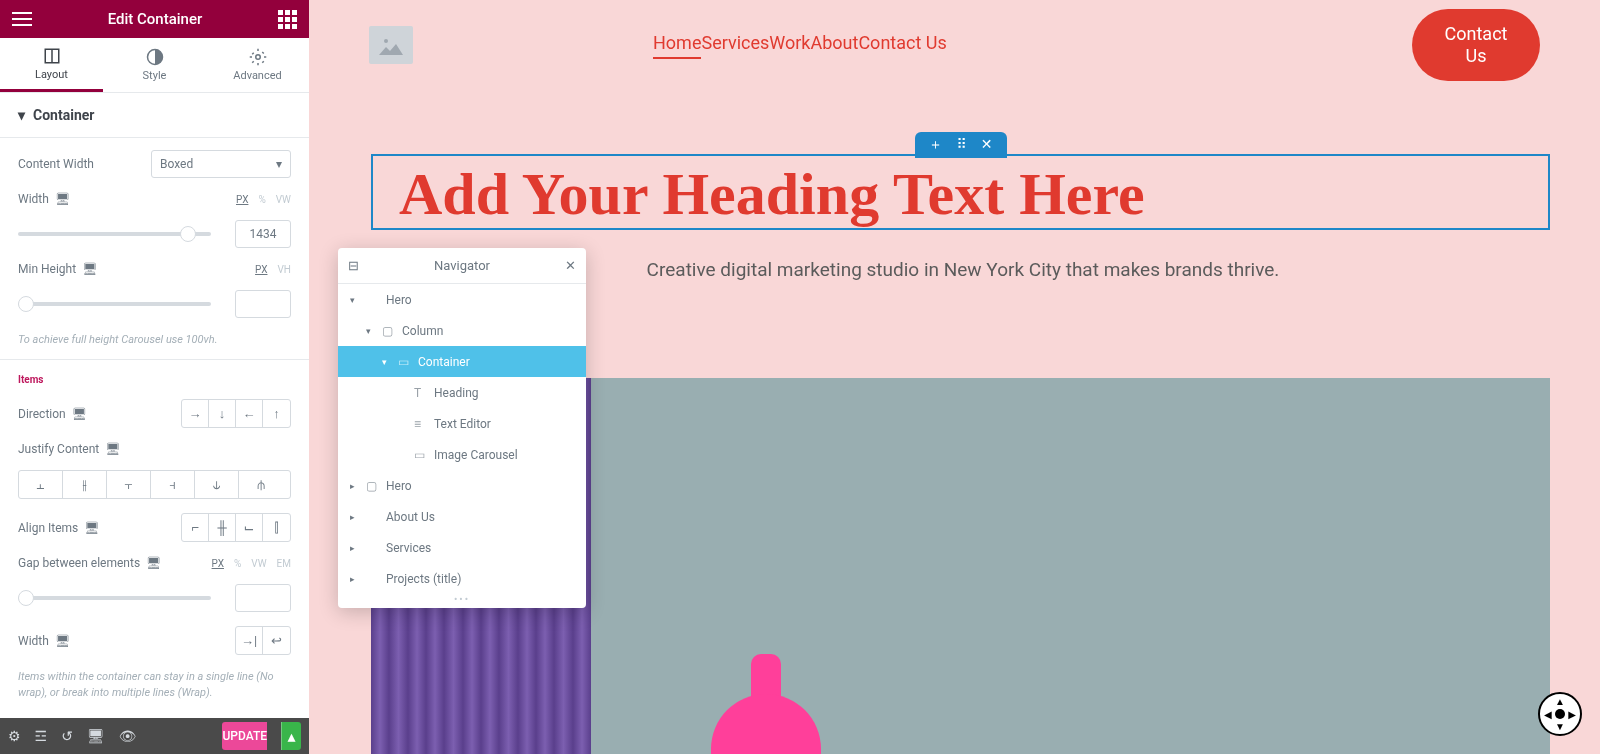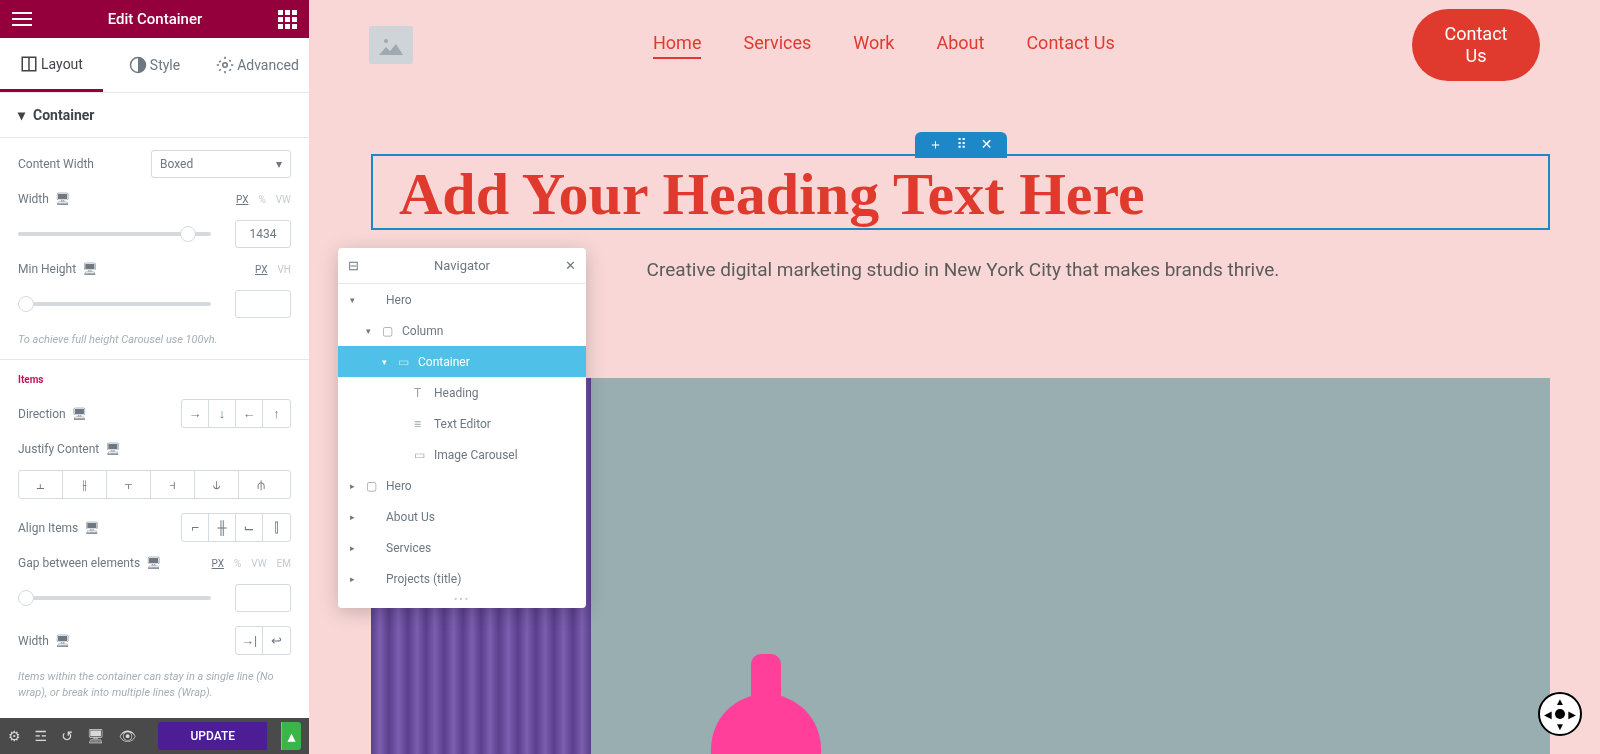--- a/index.html
+++ b/index.html
@@ -5,21 +5,21 @@
 *{box-sizing:border-box;margin:0;padding:0;font-family:Roboto,Arial,sans-serif}
 body{width:1600px;height:754px;overflow:hidden;position:relative;background:#fff}
 .sidebar{position:absolute;left:0;top:0;width:309px;height:754px;background:#fff;display:flex;flex-direction:column}
 .sidebar-header{height:38px;background:#93003c;color:#fff;display:flex;align-items:center;justify-content:space-between;padding:0 12px}
 .burger{width:20px;height:14px;display:flex;flex-direction:column;justify-content:space-between;cursor:pointer}
 .burger span{height:2px;background:#fff}
 .header-title{font-size:15px;font-weight:500}
 .apps-icon{display:grid;grid-template-columns:repeat(3,5px);grid-template-rows:repeat(3,5px);gap:2px;cursor:pointer}
 .apps-icon span{background:#fff}
 .tabs{display:flex;height:55px;border-bottom:1px solid #e6e9ec}
-.tab{flex:1;display:flex;flex-direction:row;align-items:center;justify-content:center;gap:3px;font-size:14px;color:#6d7882;cursor:pointer;background:#fff}
+.tab{flex:1;display:flex;flex-direction:column;align-items:center;justify-content:center;gap:3px;font-size:11px;color:#6d7882;cursor:pointer;background:#fff}
 .tab.active{border-bottom:3px solid #93003c;color:#3f444b}
 .tab svg{width:18px;height:18px}
 .section-title{display:flex;align-items:center;gap:8px;padding:14px 18px;font-size:14px;font-weight:700;color:#3f444b;border-bottom:1px solid #e6e9ec;cursor:pointer}
 .controls{padding:12px 18px 0;overflow:auto;flex:1}
 .ctrl-row{display:flex;align-items:center;justify-content:space-between;margin-bottom:14px;font-size:12px;color:#6d7882}
 .ctrl-label{display:flex;align-items:center;gap:6px}
 .select{width:140px;height:28px;border:1px solid #d5dadf;border-radius:3px;padding:0 8px;font-size:12px;color:#6d7882;background:#fff;display:flex;align-items:center;justify-content:space-between}
 .units{display:flex;gap:10px;font-size:10px;color:#c2cbd2}
 .units .active{color:#6d7882;text-decoration:underline}
 .slider-row{display:flex;align-items:center;gap:24px;margin-bottom:14px}
@@ -28,26 +28,26 @@
 .num-input{width:56px;height:28px;border:1px solid #d5dadf;border-radius:3px;text-align:center;font-size:12px;color:#6d7882}
 .hint{font-size:11px;font-style:italic;color:#a4afb7;margin-bottom:12px;line-height:1.4}
 .section-sep{height:1px;background:#e6e9ec;margin:4px -18px 14px}
 .subhead{font-size:10px;font-weight:700;color:#be185d;margin-bottom:14px}
 .btn-group{display:flex;border:1px solid #d5dadf;border-radius:3px;overflow:hidden}
 .btn-group .bg-btn{width:27px;height:27px;display:flex;align-items:center;justify-content:center;border-right:1px solid #d5dadf;cursor:pointer;font-size:13px;color:#6d7882}
 .btn-group .bg-btn:last-child{border-right:none}
 .btn-group.wide .bg-btn{width:44px}
 .footer{height:36px;background:#4a4a4a;display:flex;align-items:center;padding:0 8px;gap:14px}
 .footer-icon{color:#d5dadf;cursor:pointer;font-size:14px}
-.update-btn{margin-left:auto;height:28px;background:#4c1d95;color:#fff;border:none;border-radius:3px 0 0 3px;padding:0 32px;font-size:12px;font-weight:500;cursor:pointer}
+.update-btn{margin-left:auto;height:28px;background:#ec4899;color:#fff;border:none;border-radius:3px 0 0 3px;padding:0 0;font-size:12px;font-weight:500;cursor:pointer}
 .update-caret{height:28px;width:20px;background:#39b54a;border-left:1px solid rgba(255,255,255,.3);color:#fff;display:flex;align-items:center;justify-content:center;border-radius:0 3px 3px 0;cursor:pointer}
 .canvas{position:absolute;left:309px;top:0;right:0;bottom:0;background:#f9d7d7;overflow:hidden}
 .site-header{height:90px;display:flex;align-items:center;padding:0 60px;gap:40px}
 .logo-ph{width:44px;height:38px;background:#cfd4d9;display:flex;align-items:center;justify-content:center;border-radius:2px}
-.nav{display:flex;gap:42px;margin-left:200px}
+.nav{display:flex;margin-left:200px}
 .nav a{color:#e03a2f;text-decoration:none;font-size:18px;padding-bottom:4px}
 .nav a.active{border-bottom:2px solid #e03a2f}
 .cta{margin-left:auto;background:#e03a2f;color:#fff;border:none;border-radius:40px;padding:14px 28px;font-size:18px;line-height:1.2;cursor:pointer;text-align:center;width:128px}
 .selected-box{position:absolute;left:62px;top:154px;right:50px;height:76px;border:2px solid #1e87c8}
 .edit-handle{position:absolute;top:-24px;left:50%;transform:translateX(-50%);background:#1e87c8;border-radius:6px 6px 0 0;display:flex;gap:14px;padding:4px 14px;color:#fff;font-size:14px}
 .heading-text{font-family:Georgia,'Times New Roman',serif;font-size:60px;font-weight:700;color:#e03a2f;padding:0 26px;line-height:76px;white-space:nowrap}
 .subtext{position:absolute;top:258px;left:17px;right:0;text-align:center;color:#5b5b5b;font-size:19px}
 .image-area{position:absolute;left:62px;right:50px;top:378px;bottom:0;background:#99aeb1;overflow:hidden}
 .curtain{position:absolute;left:0;top:0;width:220px;height:100%;display:flex}
 .curtain span{flex:1;background:linear-gradient(90deg,#5a3f8c,#7c5fb0,#5a3f8c)}

